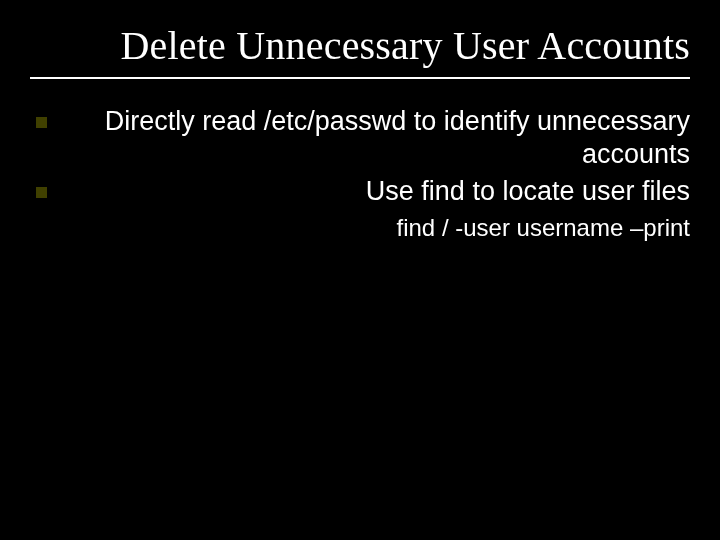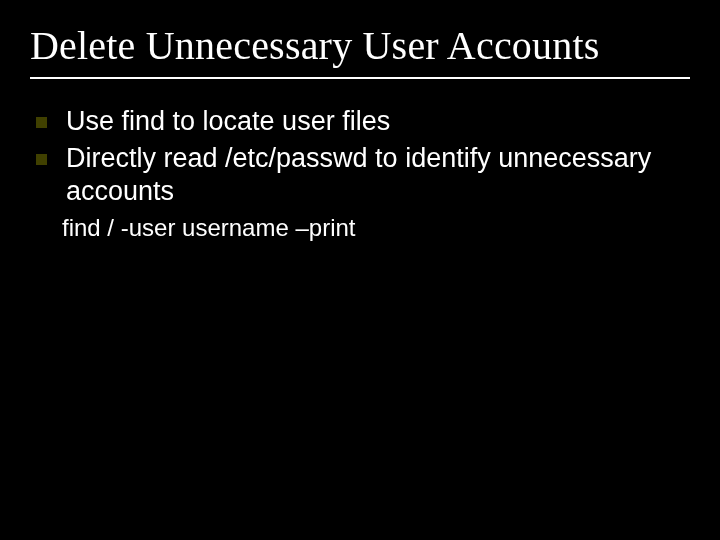--- a/index.html
+++ b/index.html
@@ -1,15 +1,15 @@
 <!DOCTYPE html>
 <html><head>
   <meta charset="utf-8">
   <style>
-    * { margin: 0; padding: 0; box-sizing: border-box; }
+    * { margin: 0; padding: 0; box-sizing: border-box; text-align: right; }
     html, body { width: 720px; height: 540px; }
     body {
       background: #000;
       color: #fff;
       font-family: Arial, Helvetica, sans-serif;
       padding: 22px 30px;
       overflow: hidden;
     }
     .title {
       font-family: "Times New Roman", Times, serif;
@@ -47,21 +47,21 @@
     }
   </style>
 </head>
 <body>
 
 <h1 class="title">Delete Unnecessary User Accounts</h1>
 
 <ul class="bullets">
   <li>
     <span class="bullet-marker"></span>
-    <span>Use find to locate user files</span>
+    <span>Directly read /etc/passwd to identify unnecessary accounts</span>
   </li>
   <li>
     <span class="bullet-marker"></span>
-    <span>Directly read /etc/passwd to identify unnecessary accounts</span>
+    <span>Use find to locate user files</span>
   </li>
 </ul>
 
 <div class="sub">find / -user username –print</div>
 
 </body></html>

